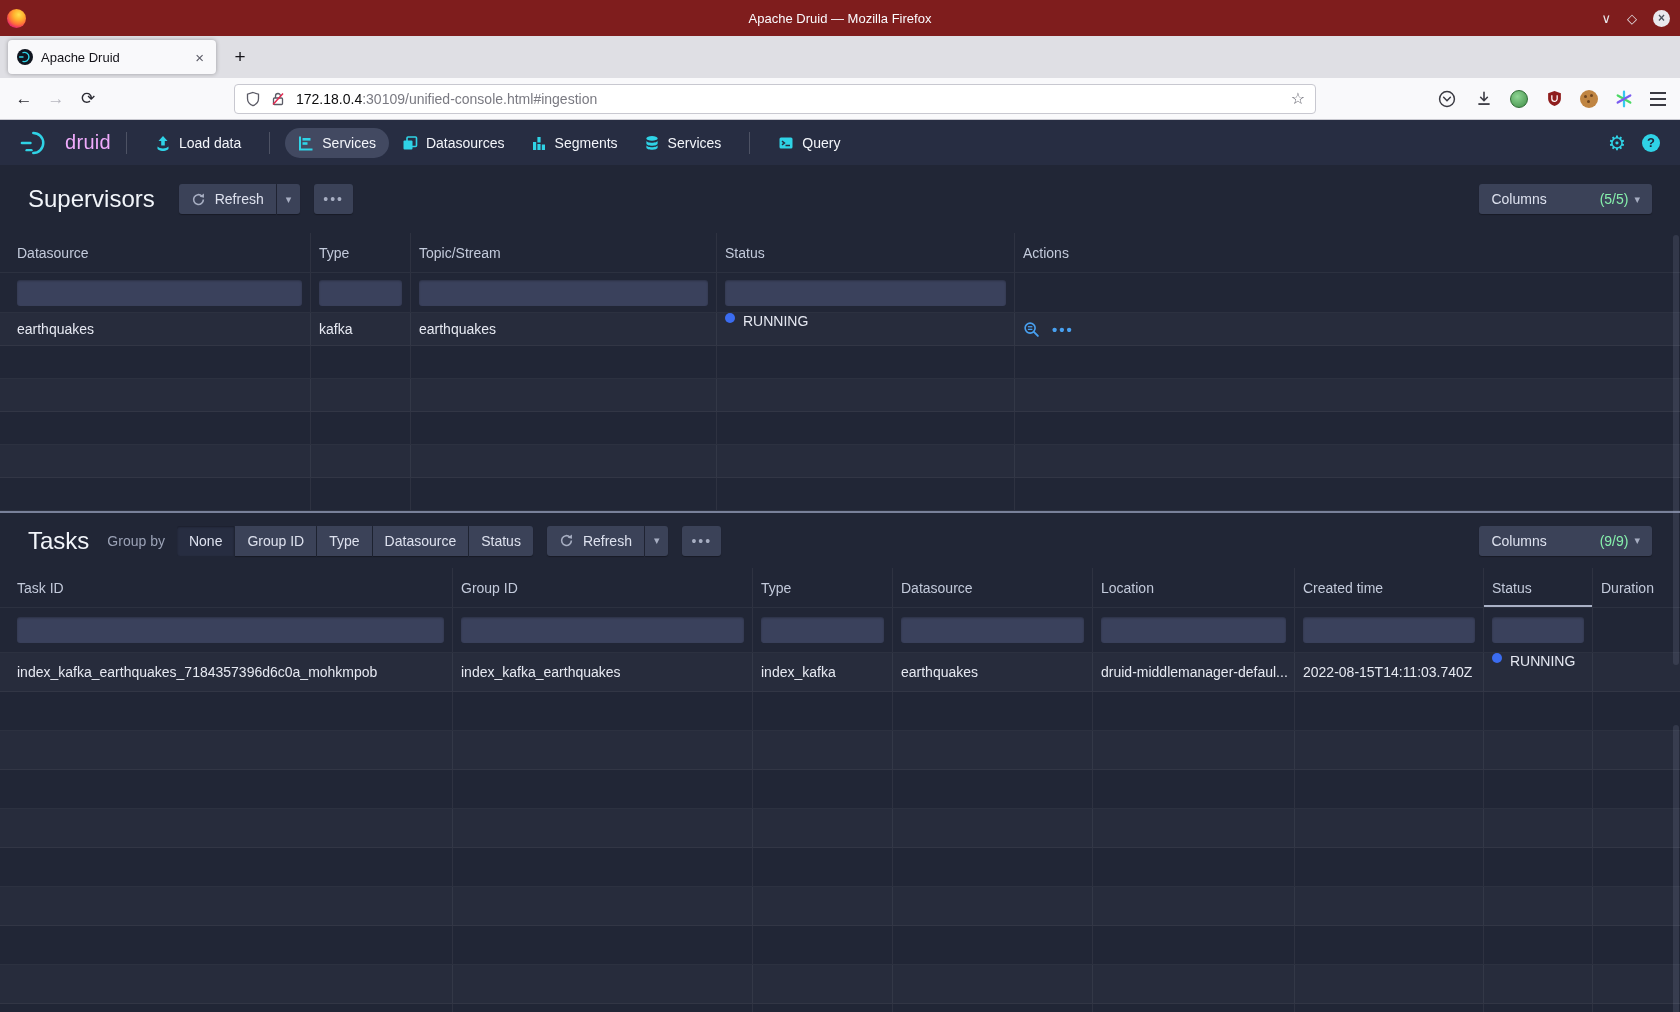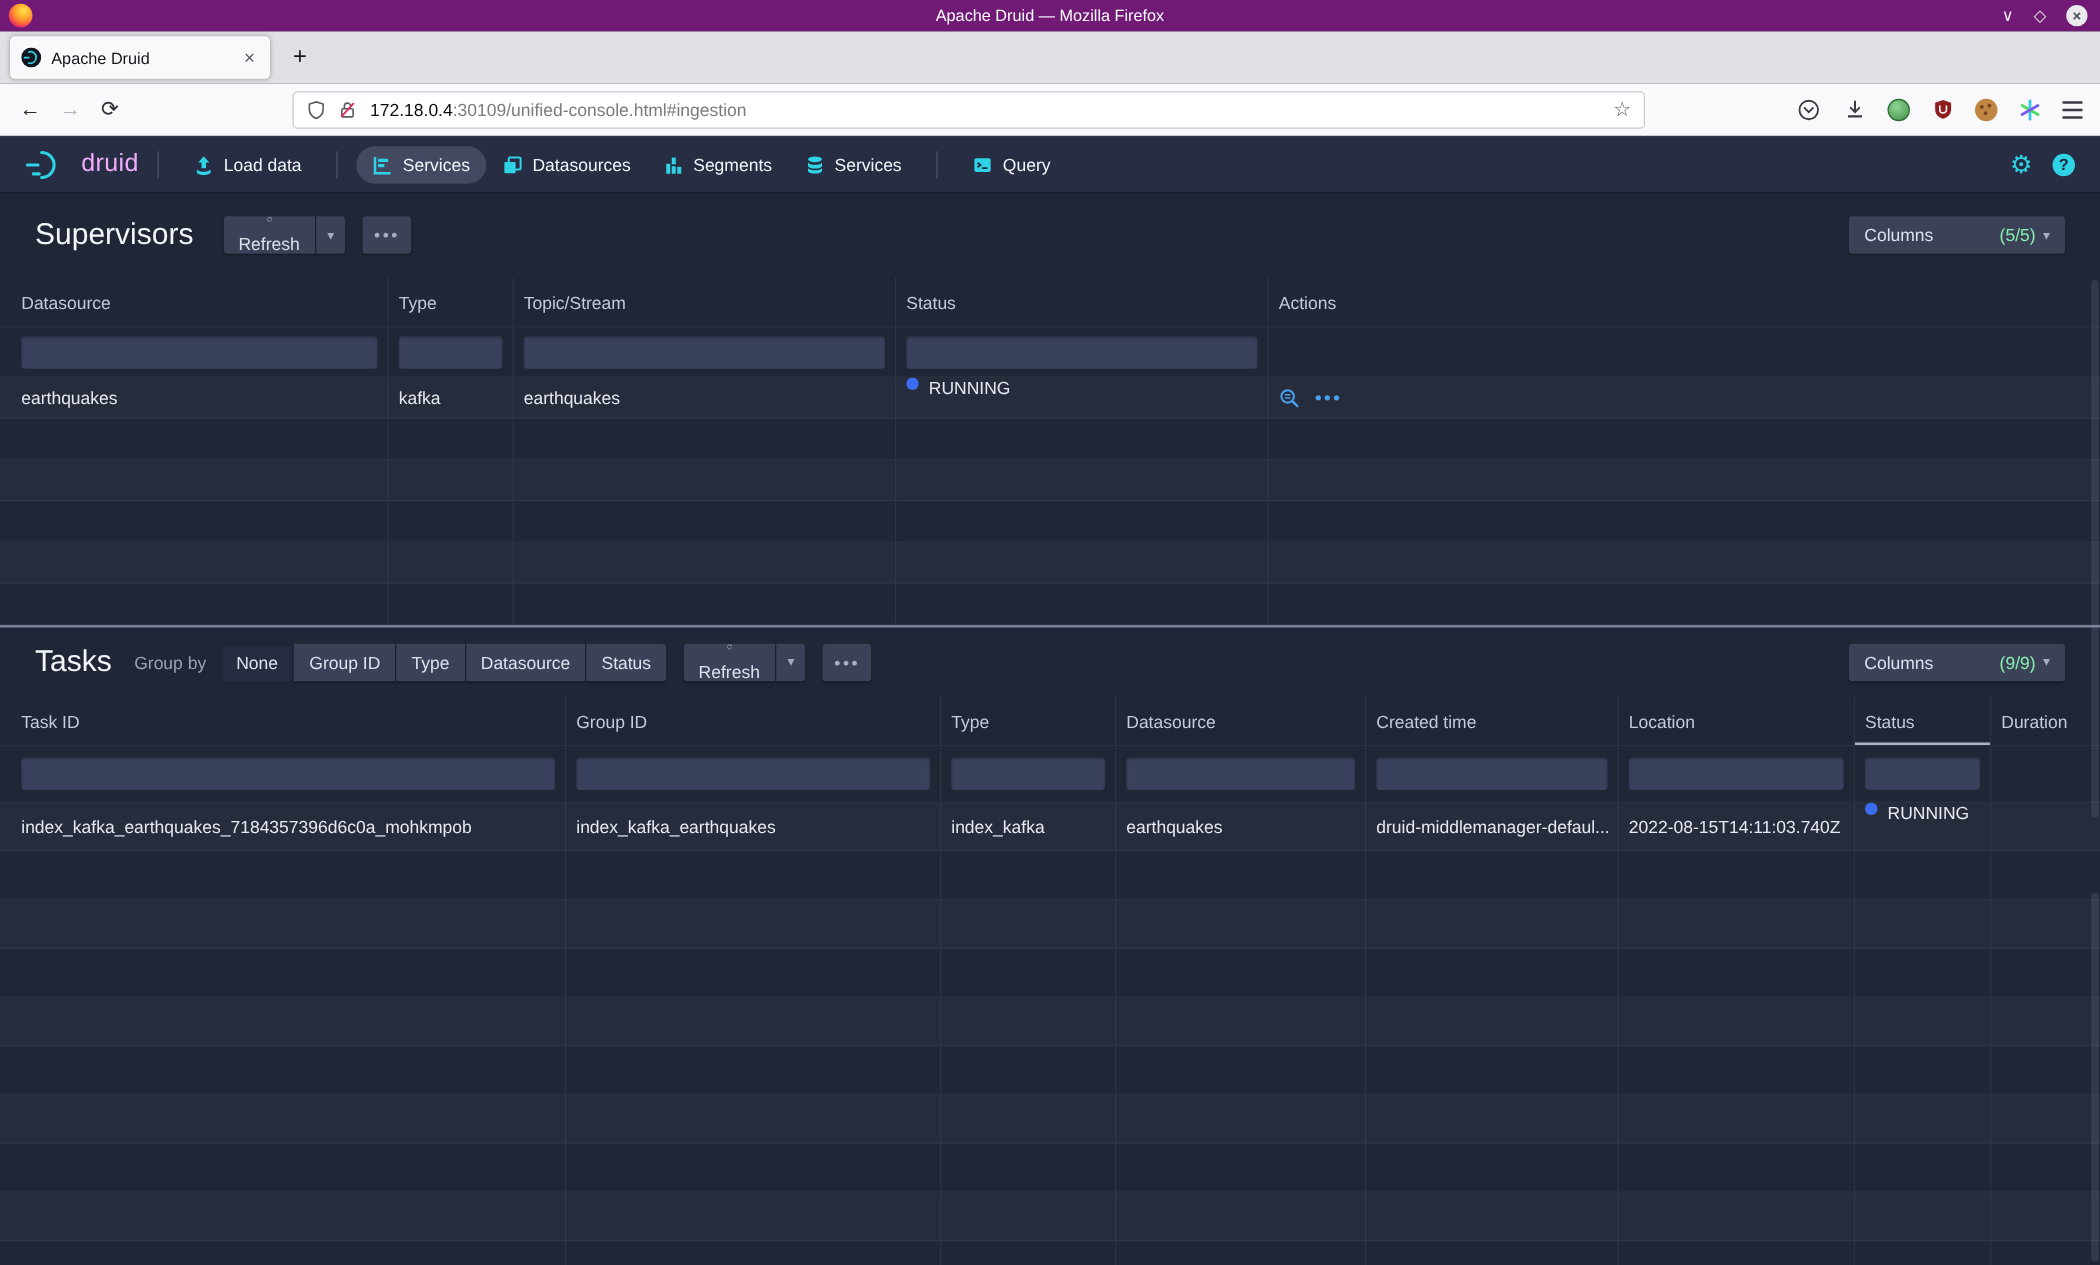--- a/index.html
+++ b/index.html
@@ -1,21 +1,21 @@
 <!DOCTYPE html>
 <html><head>
 <meta charset="utf-8">
 <style>
   * { margin:0; padding:0; box-sizing:border-box; }
   html,body { width:1680px; height:1012px; overflow:hidden; background:#000; }
   body { font-family:"Liberation Sans", sans-serif; }
   .screen { width:1680px; height:1012px; display:flex; flex-direction:column; overflow:hidden; }
 
   
-  .titlebar { height:25px; background:#701a75; display:flex; align-items:center; position:relative; flex:0 0 auto; }
+  .titlebar { height:36px; background:#7f1d1d; display:flex; align-items:center; position:relative; flex:0 0 auto; }
   .fx-logo { width:19px; height:19px; border-radius:50%; margin-left:7px;
     background:radial-gradient(circle at 62% 30%, #ffe14d 0%, #ffb12e 30%, #ff7139 55%, #e3216e 78%, #8a1aa0 100%); z-index:2; }
   .win-title { position:absolute; left:0; right:0; text-align:center; color:#fbfbfe; font-size:13px; }
   .win-controls { margin-left:auto; display:flex; align-items:center; gap:16px; margin-right:10px; z-index:2; color:#e9eaee; font-size:13px; }
   .win-btn { cursor:default; line-height:1; }
   .close-circle { width:17px; height:17px; border-radius:50%; background:#e9e9ee; color:#4d5560; display:flex; align-items:center; justify-content:center; font-size:12px; font-weight:bold; }
 
   .tabbar { height:42px; background:#dfdfe4; display:flex; align-items:flex-end; padding:0 8px; flex:0 0 auto; }
   .tab { width:208px; height:34px; background:#f9f9fb; border-radius:4px; margin-bottom:4px; display:flex; align-items:center;
     padding:0 9px; box-shadow:0 0 4px rgba(0,0,0,.3); font-size:13px; color:#15141a; }
@@ -60,21 +60,21 @@
     padding:0 12px; box-shadow:0 1px 1px rgba(0,0,0,.3); white-space:nowrap; }
   .btn.icon-only { padding:0 9px; }
   .btn .caret { color:#a7aec2; font-size:11px; }
   .btn-group { display:flex; }
   .btn-group .btn { border-radius:0; margin-right:1px; }
   .btn-group .btn:first-child { border-radius:3px 0 0 3px; }
   .btn-group .btn:last-child { border-radius:0 3px 3px 0; margin-right:0; }
   .btn.active { background:#272d41; box-shadow:inset 0 1px 2px rgba(0,0,0,.35); }
   .more-dots { color:#a7aec2; letter-spacing:2px; font-size:14px; line-height:1; }
   .refresh-wrap { display:flex; }
-  .refresh-wrap .btn.main { border-radius:3px 0 0 3px; margin-right:1px; gap:9px;flex-direction:column; }
+  .refresh-wrap .btn.main { border-radius:3px 0 0 3px; margin-right:1px; gap:9px; }
   .refresh-wrap .btn.caret-btn { border-radius:0 3px 3px 0; padding:0 9px; }
   .ml14 { margin-left:14px; }
   .columns-btn { margin-left:auto; gap:6px; }
   .col-count { color:#86efac;margin-left:47px; }
   .groupby-label { color:#9ba2b6; margin-right:12px; font-size:14px; }
 
   .divider { height:2px; background:#79819a; flex:0 0 auto; }
 
   
   .trow { display:grid; border-bottom:1px solid rgba(255,255,255,.05); flex:0 0 auto; }
@@ -384,22 +384,22 @@
         <span class="col-count">(9/9)</span>
         <span class="caret">▾</span>
       </div>
     </div>
 
     <div class="trow tgrid thead">
       <div class="cell">Task ID</div>
       <div class="cell">Group ID</div>
       <div class="cell">Type</div>
       <div class="cell">Datasource</div>
+      <div class="cell">Location</div>
       <div class="cell">Created time</div>
-      <div class="cell">Location</div>
       <div class="cell sorted">Status</div>
       <div class="cell">Duration</div>
     </div>
     <div class="trow tgrid filter-row tall">
       <div class="cell">
           <div class="filter-box"></div>
         </div>
       <div class="cell">
           <div class="filter-box"></div>
         </div>

